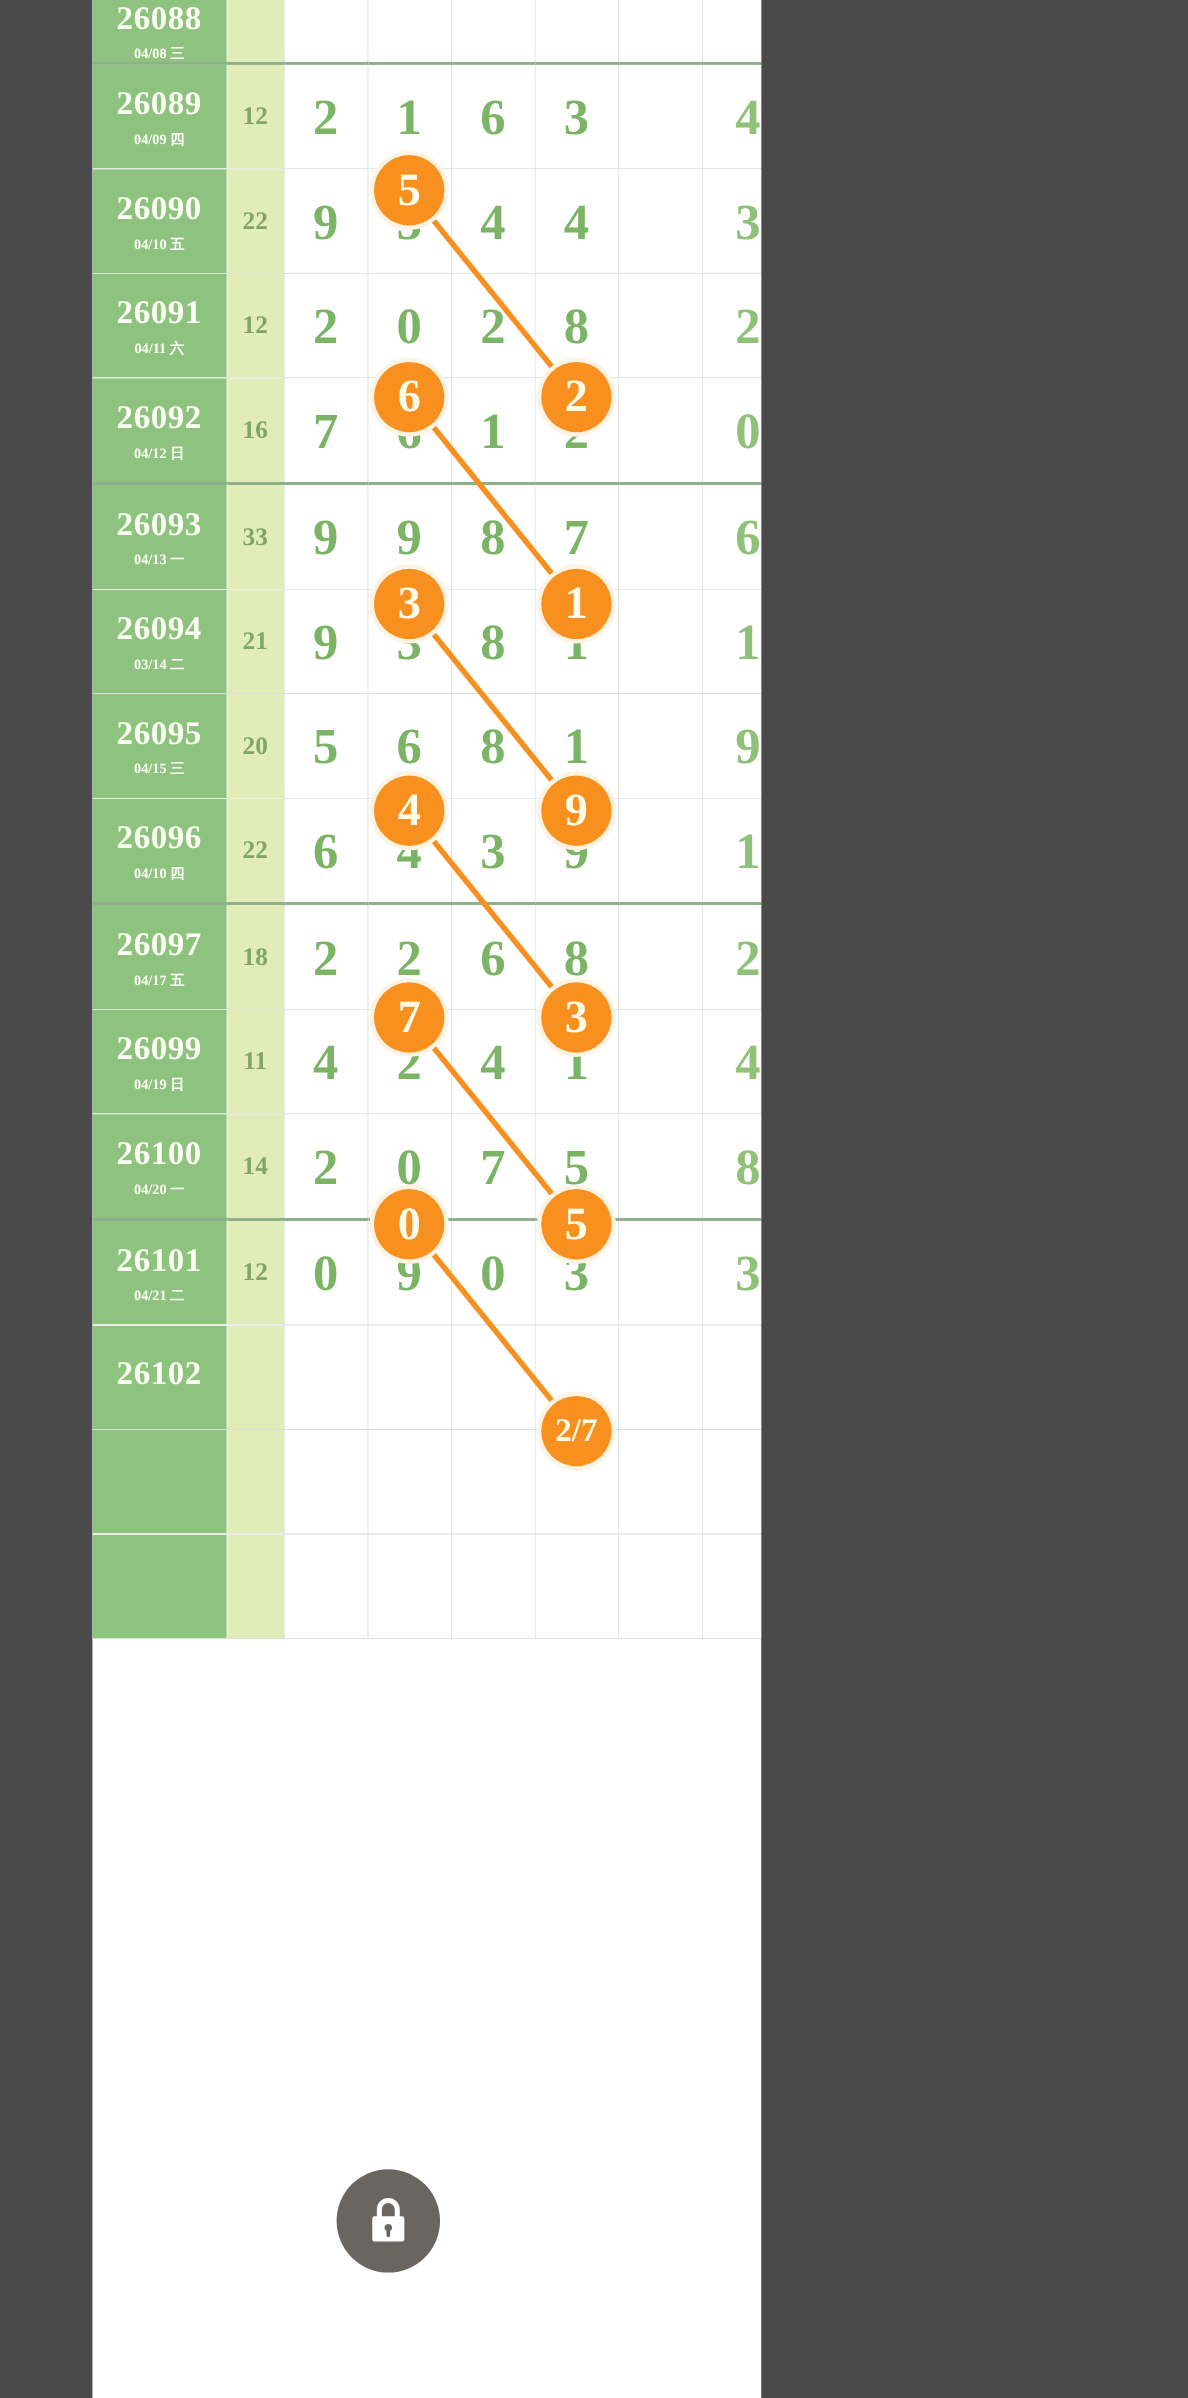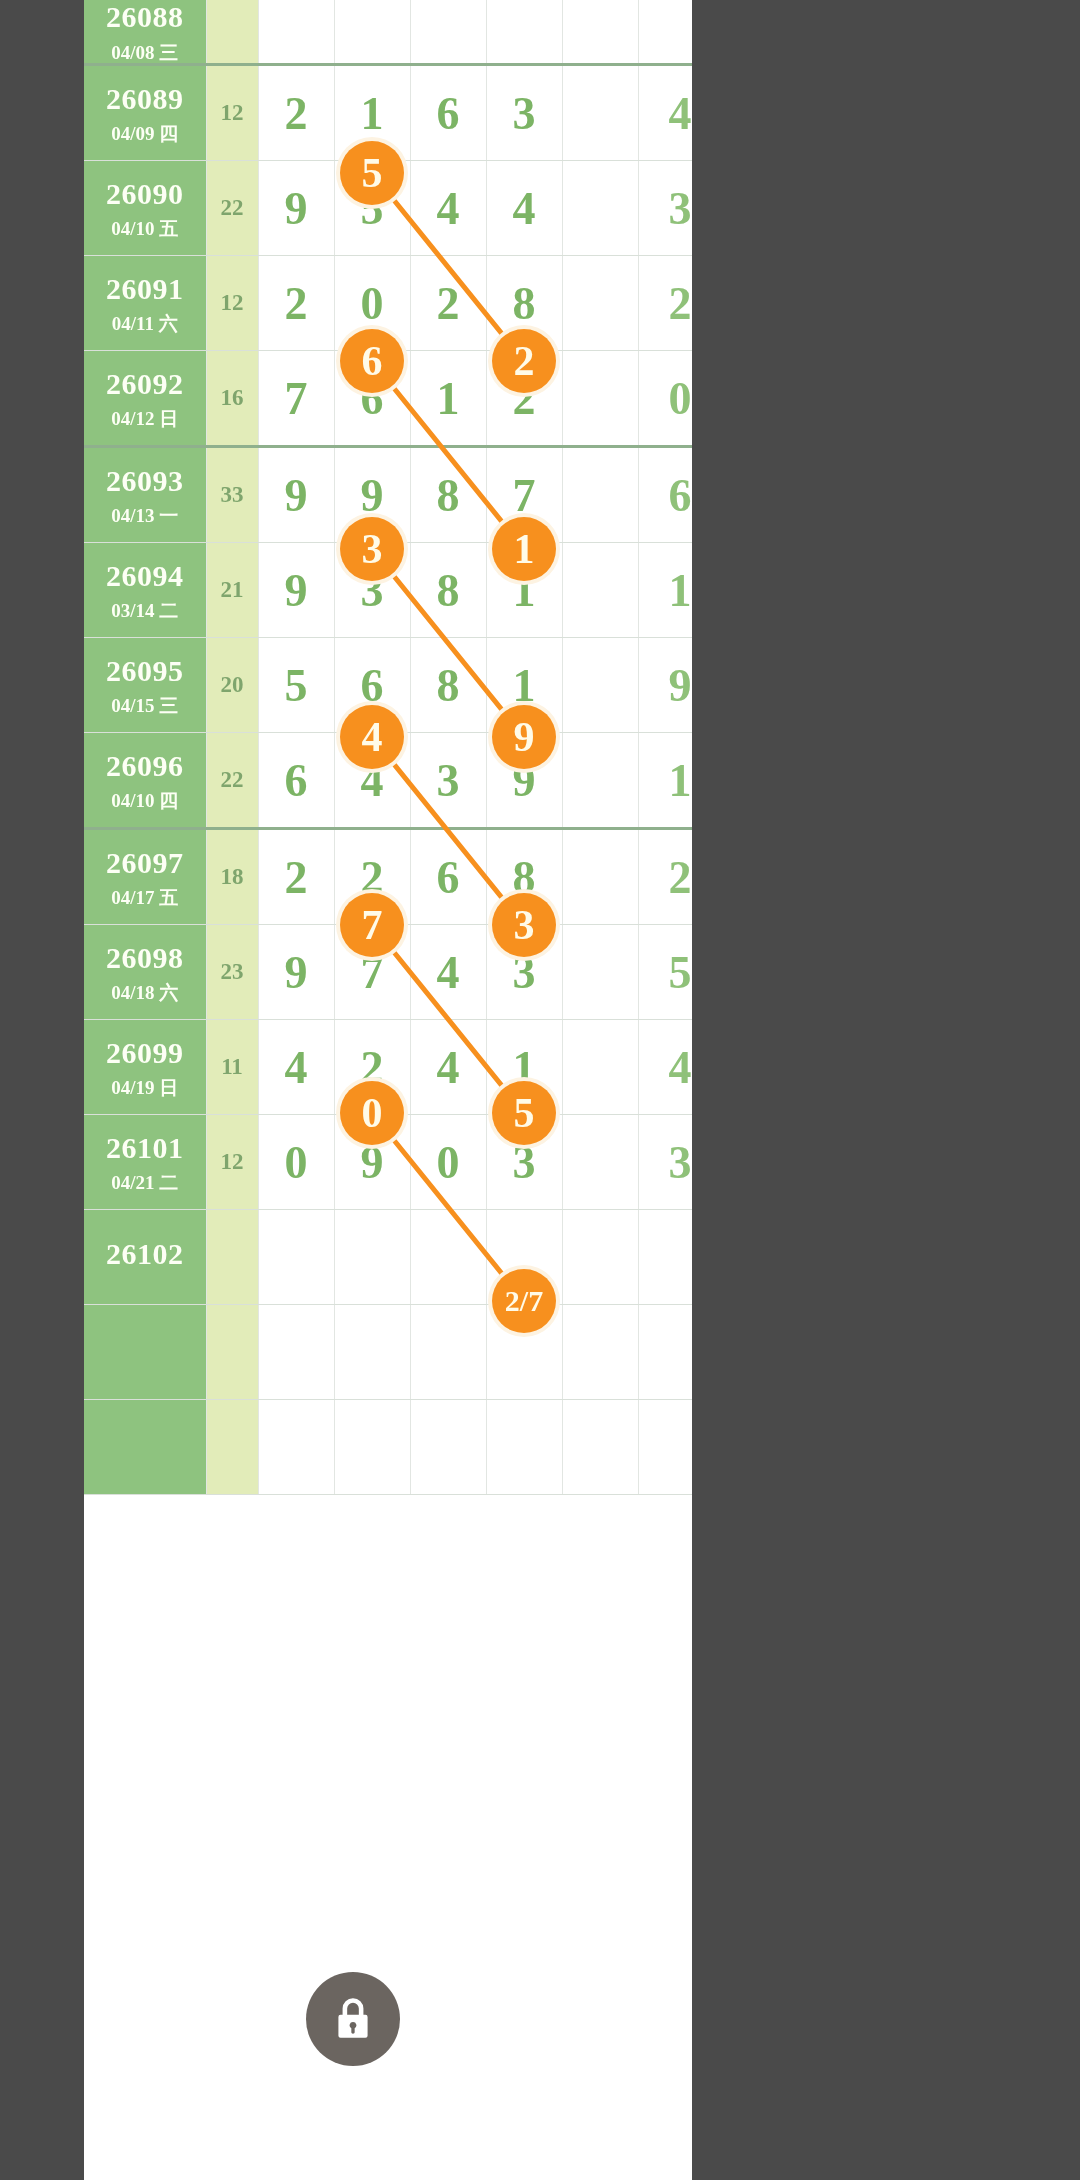--- a/index.html
+++ b/index.html
@@ -39,21 +39,21 @@
 
   td.period{
     background:#8ec37f;
     color:#fdfff5;
     border-right:2px solid #a8cf9a;
     border-bottom:1px solid #9ccb8d;
     line-height:1.15;
   }
   tr.sep td.period{border-bottom:3px solid #8fb08d;}
   td.period .pno{font-size:30px;font-weight:bold;letter-spacing:.5px;display:block;}
-  td.period .pdate{font-size:19px;font-weight:bold;display:block;margin-top:7px;}
+  td.period .pdate{font-size:13px;font-weight:bold;display:block;margin-top:7px;}
 
   td.sum{
     background:#e2ecb9;
     color:#7fa56d;
     font-size:23px;
     font-weight:bold;
     border-right:2px solid #a8cf9a;
     border-bottom:1px solid #d3deaa;
     margin-left:22px;
   }
@@ -262,43 +262,43 @@
           <td class="sum">18</td>
           <td class="dig">2</td>
           <td class="dig">2</td>
           <td class="dig">6</td>
           <td class="dig">8</td>
           <td class="dig"></td>
           <td class="tail">2</td>
         </tr>
         <tr>
           <td class="period">
-            <span class="pno">26098</span>
-            <span class="pdate">04/18 六</span>
-          </td>
-          <td class="sum">23</td>
-          <td class="dig">9</td>
-          <td class="dig">7</td>
-          <td class="dig">4</td>
-          <td class="dig">3</td>
-          <td class="dig"></td>
-          <td class="tail">5</td>
-        </tr>
-        <tr>
-          <td class="period">
             <span class="pno">26099</span>
             <span class="pdate">04/19 日</span>
           </td>
           <td class="sum">11</td>
           <td class="dig">4</td>
           <td class="dig">2</td>
           <td class="dig">4</td>
           <td class="dig">1</td>
           <td class="dig"></td>
           <td class="tail">4</td>
+        </tr>
+        <tr class="sep">
+          <td class="period">
+            <span class="pno">26100</span>
+            <span class="pdate">04/20 一</span>
+          </td>
+          <td class="sum">14</td>
+          <td class="dig">2</td>
+          <td class="dig">0</td>
+          <td class="dig">7</td>
+          <td class="dig">5</td>
+          <td class="dig"></td>
+          <td class="tail">8</td>
         </tr>
         <tr>
           <td class="period">
             <span class="pno">26101</span>
             <span class="pdate">04/21 二</span>
           </td>
           <td class="sum">12</td>
           <td class="dig">0</td>
           <td class="dig">9</td>
           <td class="dig">0</td>

